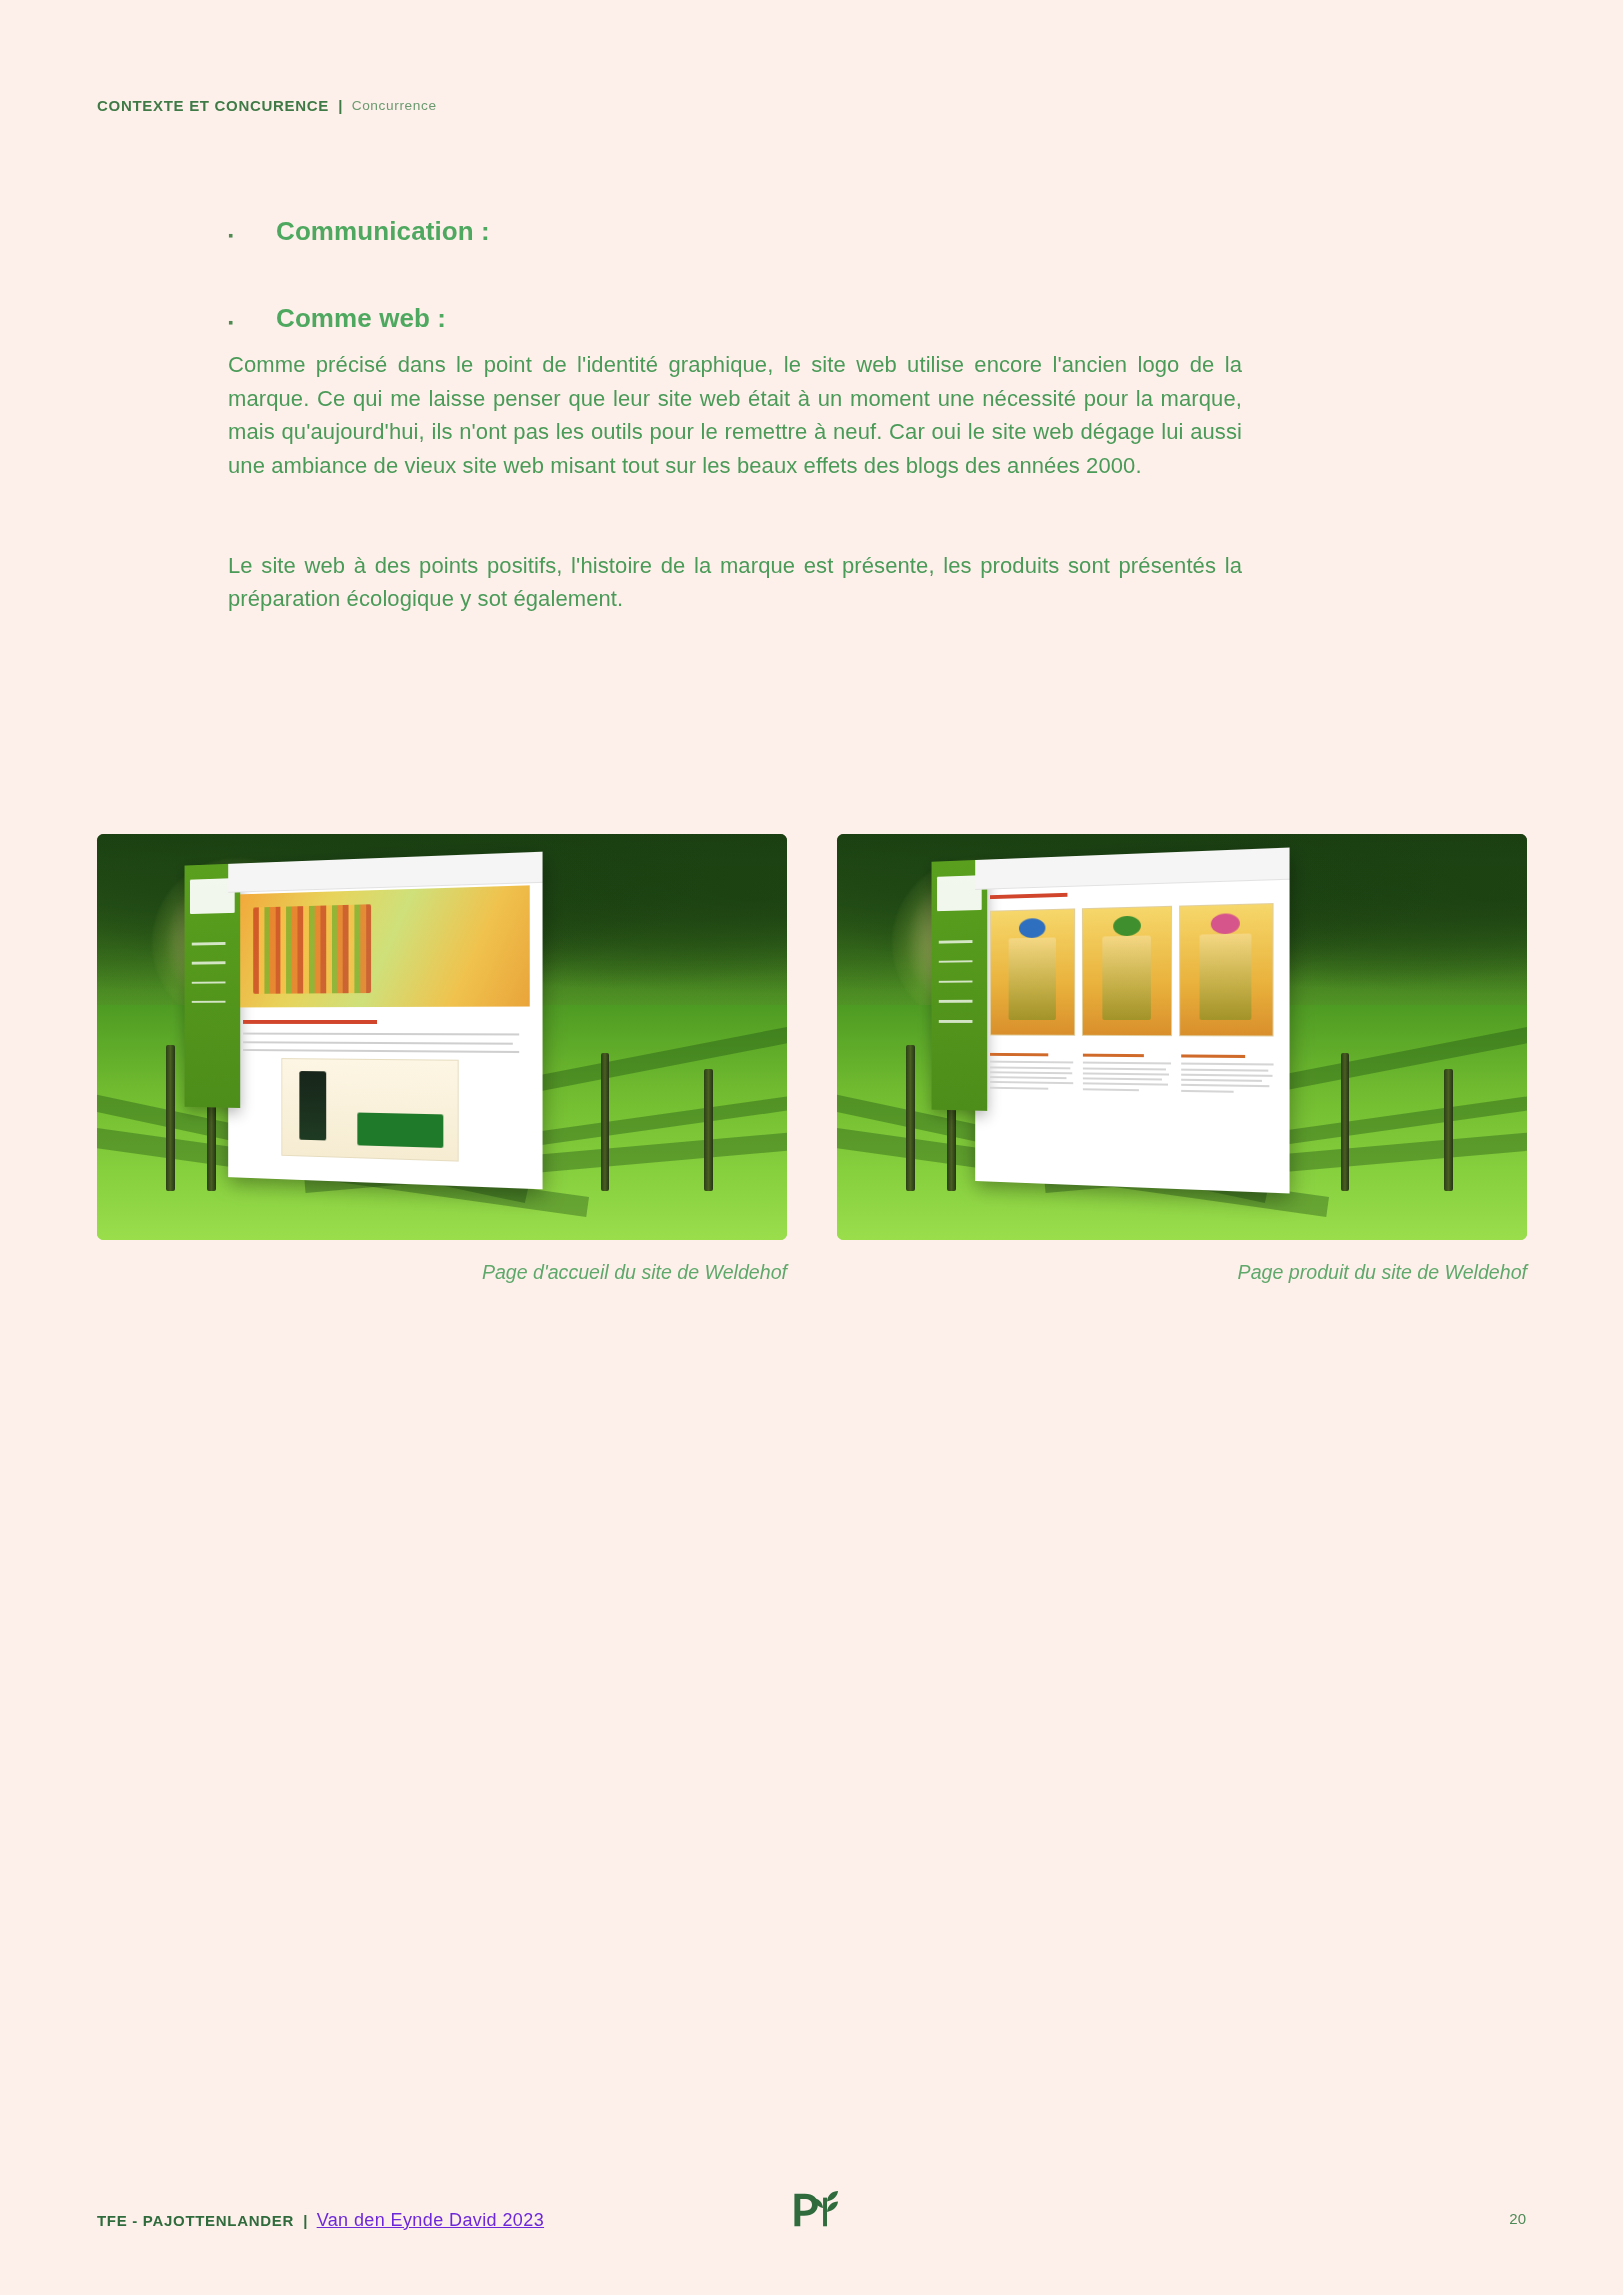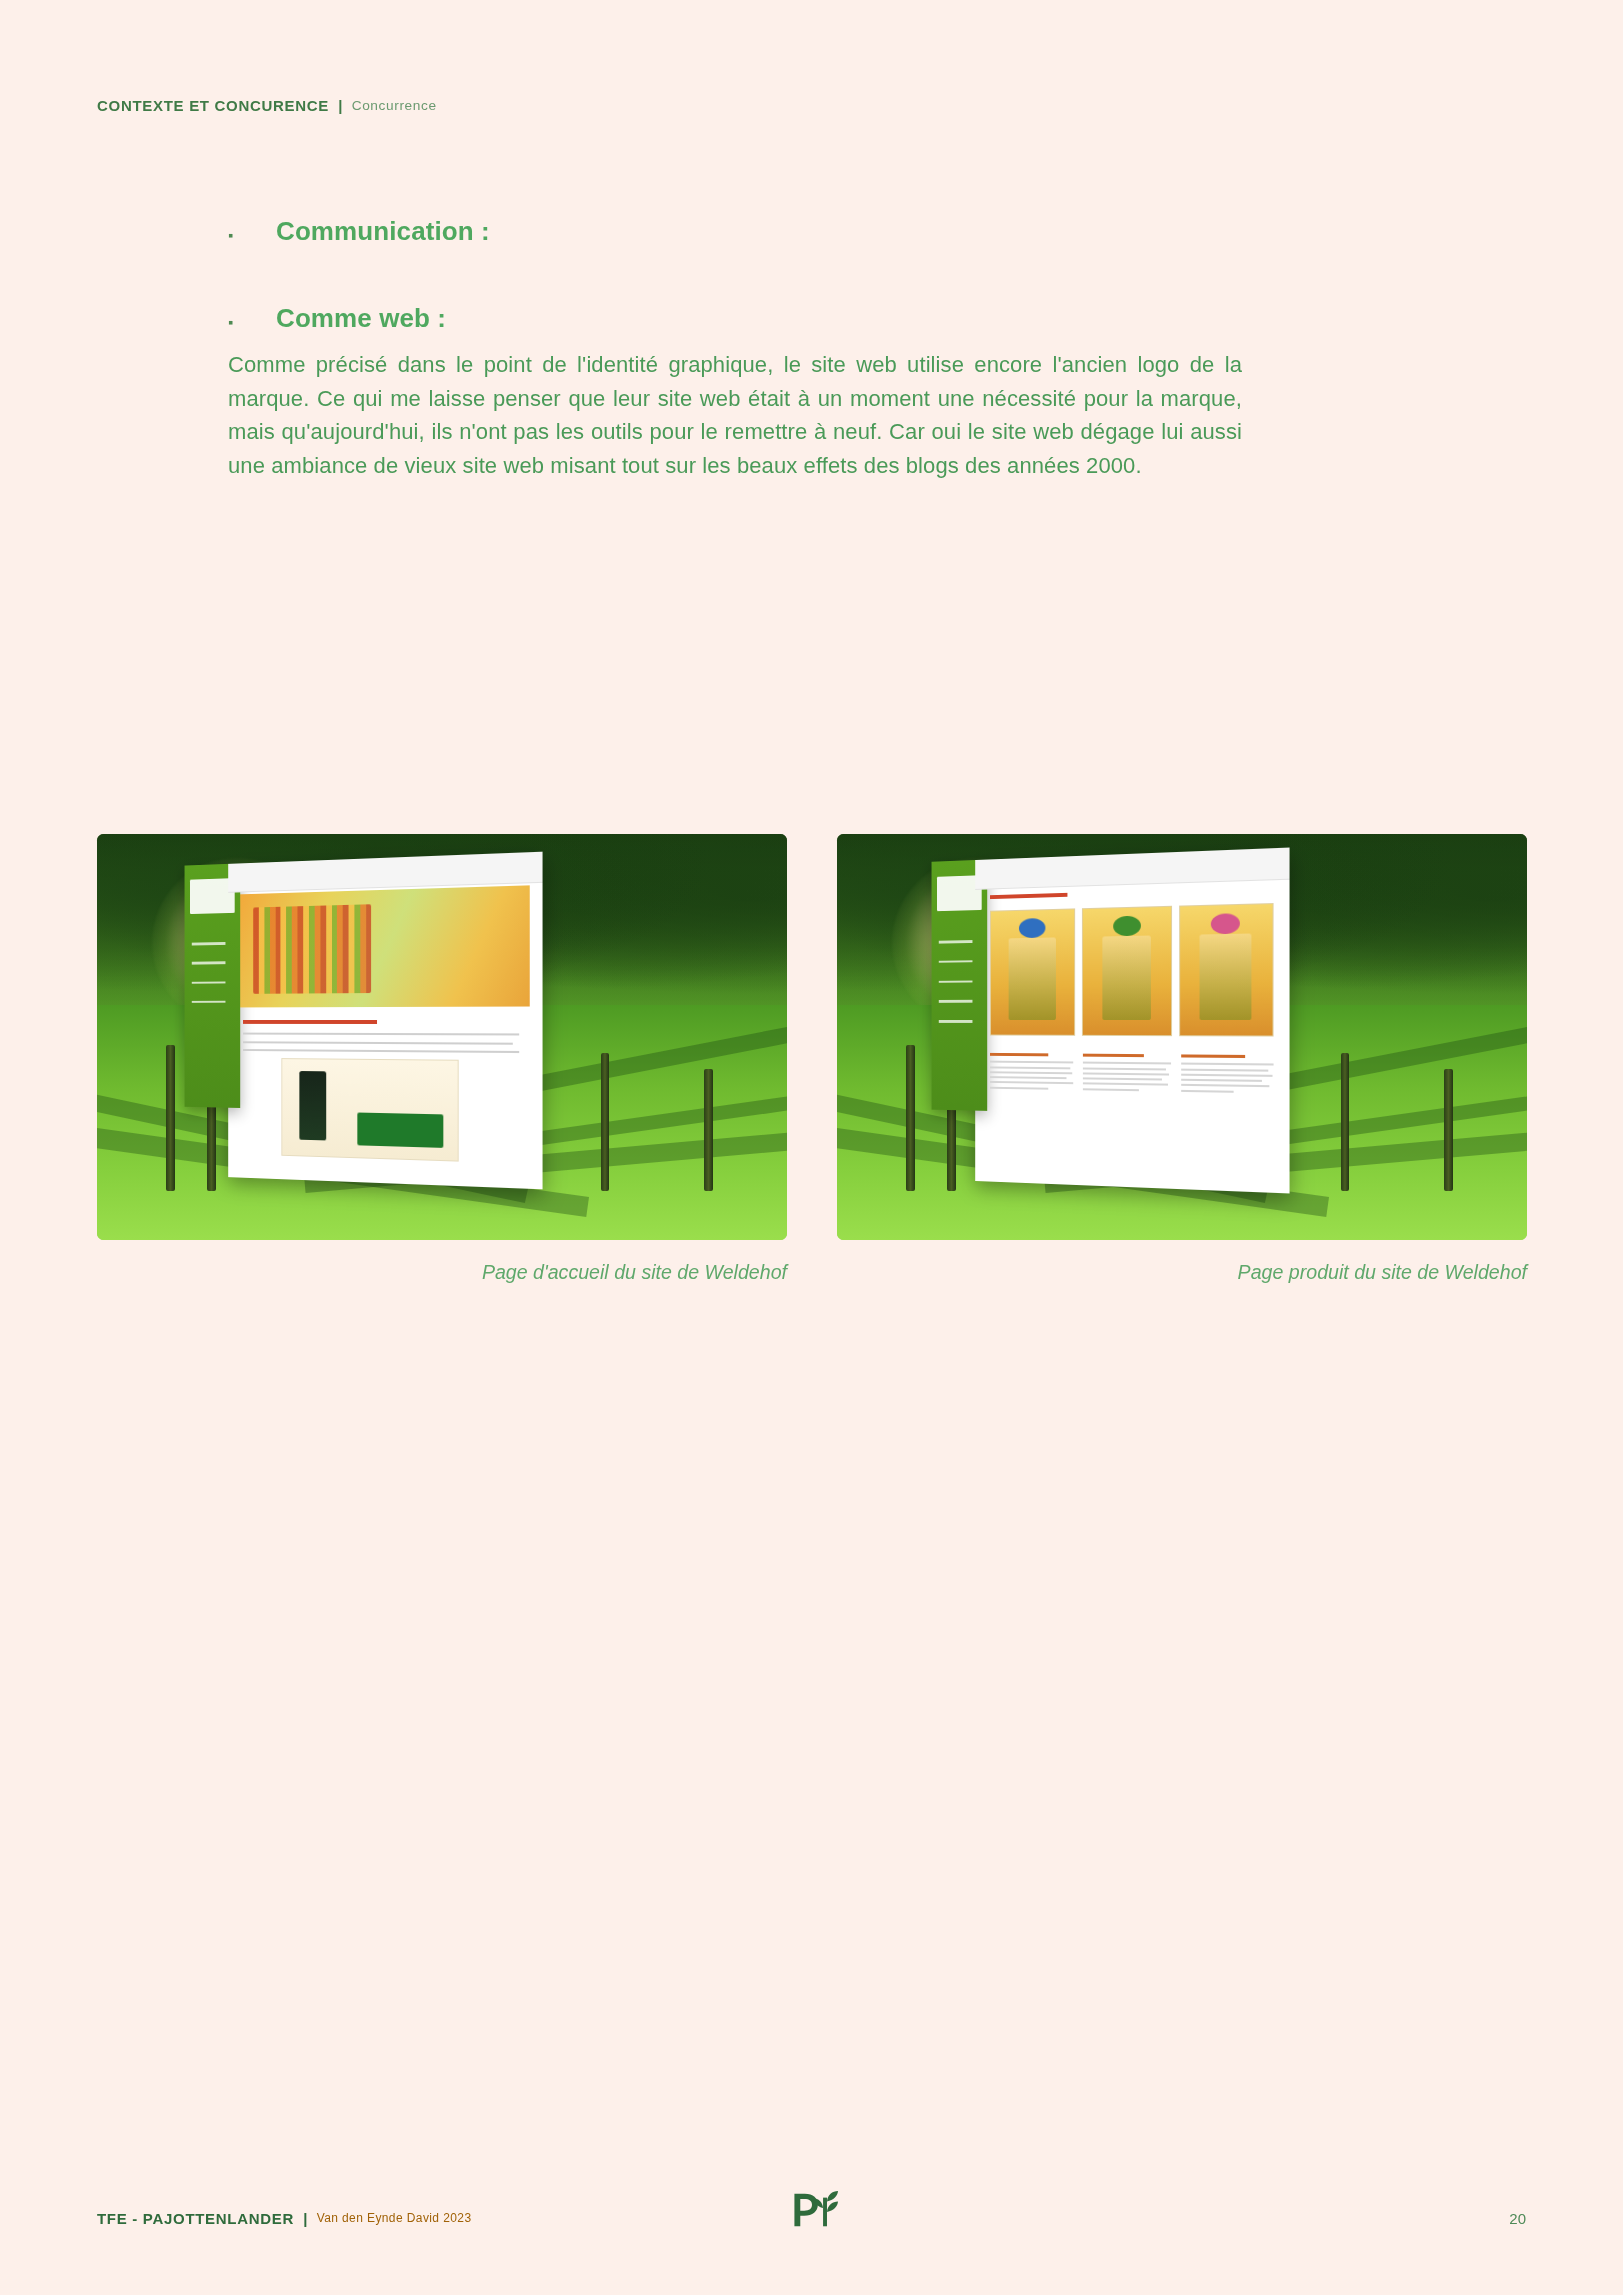--- a/index.html
+++ b/index.html
@@ -346,23 +346,24 @@
     font-weight: bold;
     letter-spacing: 0.7px;
     color: #2f6b3c;
   }
   .footer-sep {
     font-size: 15px;
     font-weight: bold;
     color: #2f6b3c;
   }
   .footer-author {
-    font-size: 12px;
-    color: #a16207;
+    font-size: 18px;
+    color: #6d28d9;
     letter-spacing: 0.4px;
+    text-decoration: underline;
   }
   .footer-logo {
     position: absolute;
     left: 50%;
     top: -23.6px;
     transform: translateX(-50%);
   }
   .footer-page {
     position: absolute;
     right: 0;
@@ -388,20 +389,21 @@
   </div>
 
   <div class="gap-lg"></div>
 
   <div class="bullet-row">
     <span class="bullet-mark">▪</span>
     <span class="bullet-label">Comme web :</span>
   </div>
   <p class="para justify">Comme précisé dans le point de l'identité graphique, le site web utilise encore l'ancien logo de la marque. Ce qui me laisse penser que leur site web était à un moment une nécessité pour la marque, mais qu'aujourd'hui, ils n'ont pas les outils pour le remettre à neuf. Car oui le site web dégage lui aussi une ambiance de vieux site web misant tout sur les beaux effets des blogs des années 2000.</p>
   <div class="gap-md"></div>
+  <p class="para justify">Le site web à des points positifs, l'histoire de la marque est présente, les produits sont présentés la préparation écologique y sot également.</p>
 </div>
 
 <div class="figures">
 
   <figure class="figure" style="margin:0;">
     <div class="figure-img">
       <div class="canopy"></div>
       <div class="sun-glow"></div>
       <div class="grass"></div>
 

